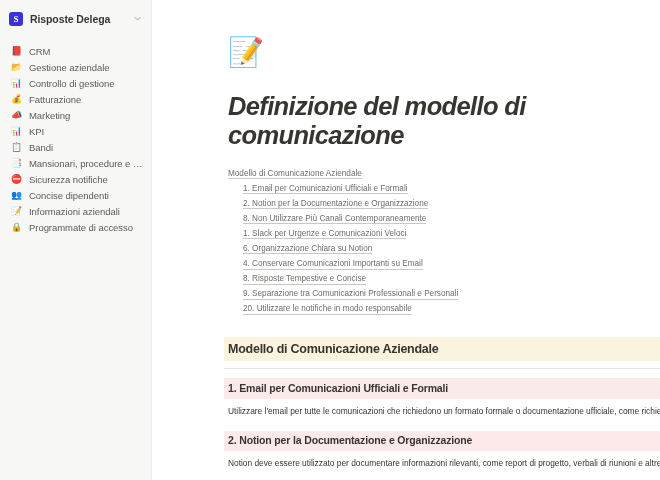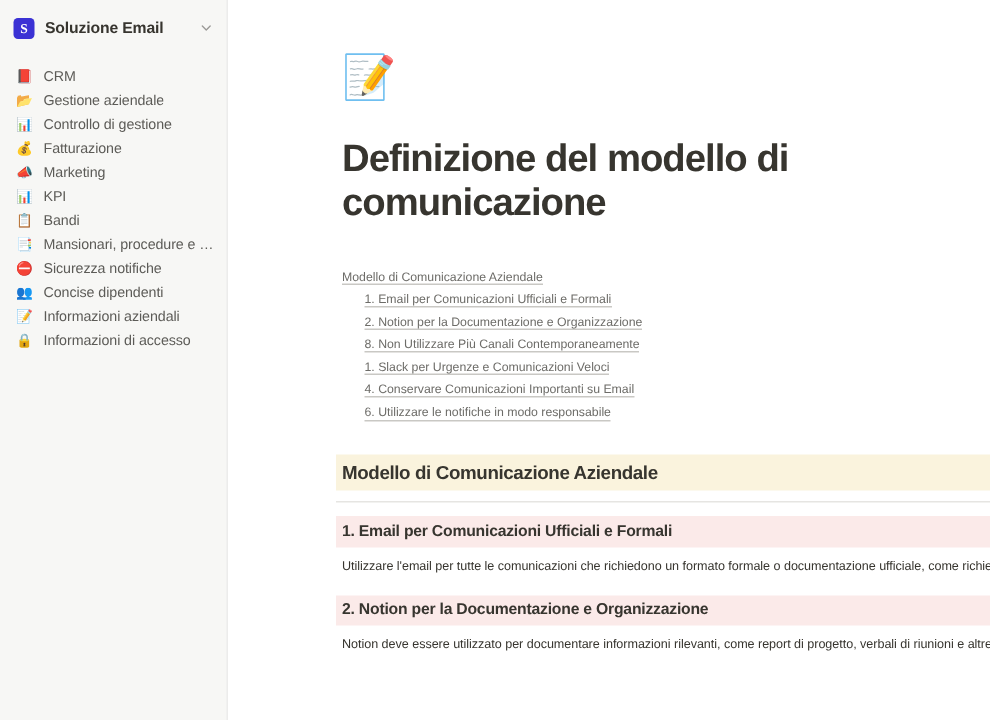--- a/index.html
+++ b/index.html
@@ -126,21 +126,22 @@
     margin-bottom: 18px;
     display: block;
     user-select: none;
   }
   .page-title {
     font-size: 25.5px;
     font-weight: bold;
     color: #37352f;
     letter-spacing: -0.65px;
     line-height: 1.15;
-    margin-bottom: 27px;
+    margin-bottom: 16px;
+    font-style: italic;
   }
 
   
   .toc { margin-bottom: 6px; }
   .toc-row {
     font-size: 8.2px;
     color: #6d6c68;
     line-height: 1.3;
     padding: 2.2px 0;
     cursor: pointer;
@@ -194,21 +195,21 @@
 </style>
 </head>
 <body>
 
 <div class="app">
 
   <aside class="sidebar">
 
     <div class="ws-header">
       <div class="ws-logo">S</div>
-      <div class="ws-name">Soluzione Email</div>
+      <div class="ws-name">Risposte Delega</div>
       <div class="ws-chevron">
         <svg width="9" height="9" viewBox="0 0 12 12" fill="none" aria-hidden="true">
           <path d="M2.5 4.5 L6 8 L9.5 4.5" stroke="#9b9a97" stroke-width="1.2" stroke-linecap="round" stroke-linejoin="round"></path>
         </svg>
       </div>
     </div>
 
     <div class="nav-spacer"></div>
 
     <nav class="nav-list">
@@ -263,42 +264,45 @@
         <span class="nav-label">Concise dipendenti</span>
       </div>
 
       <div class="nav-item">
         <span class="nav-ico">📝</span>
         <span class="nav-label">Informazioni aziendali</span>
       </div>
 
       <div class="nav-item">
         <span class="nav-ico">🔒</span>
-        <span class="nav-label">Informazioni di accesso</span>
+        <span class="nav-label">Programmate di accesso</span>
       </div>
 
     </nav>
   </aside>
 
   <main class="main">
     <div class="page">
       <div class="page-inner">
 
         <div class="page-emoji">📝</div>
 
         <h1 class="page-title">Definizione del modello di comunicazione</h1>
 
         <div class="toc">
           <div class="toc-row toc-l1"><span class="toc-link">Modello di Comunicazione Aziendale</span></div>
           <div class="toc-row toc-l2"><span class="toc-link">1. Email per Comunicazioni Ufficiali e Formali</span></div>
           <div class="toc-row toc-l2"><span class="toc-link">2. Notion per la Documentazione e Organizzazione</span></div>
           <div class="toc-row toc-l2"><span class="toc-link">8. Non Utilizzare Più Canali Contemporaneamente</span></div>
           <div class="toc-row toc-l2"><span class="toc-link">1. Slack per Urgenze e Comunicazioni Veloci</span></div>
+          <div class="toc-row toc-l2"><span class="toc-link">6. Organizzazione Chiara su Notion</span></div>
           <div class="toc-row toc-l2"><span class="toc-link">4. Conservare Comunicazioni Importanti su Email</span></div>
-          <div class="toc-row toc-l2"><span class="toc-link">6. Utilizzare le notifiche in modo responsabile</span></div>
+          <div class="toc-row toc-l2"><span class="toc-link">8. Risposte Tempestive e Concise</span></div>
+          <div class="toc-row toc-l2"><span class="toc-link">9. Separazione tra Comunicazioni Professionali e Personali</span></div>
+          <div class="toc-row toc-l2"><span class="toc-link">20. Utilizzare le notifiche in modo responsabile</span></div>
         </div>
 
         <div class="body-blocks">
 
           <div class="h-yellow">Modello di Comunicazione Aziendale</div>
           <div class="divider"></div>
 
           <div class="h-pink">1. Email per Comunicazioni Ufficiali e Formali</div>
           <div class="para nowrap">Utilizzare l'email per tutte le comunicazioni che richiedono un formato formale o documentazione ufficiale, come richieste</div>
 

